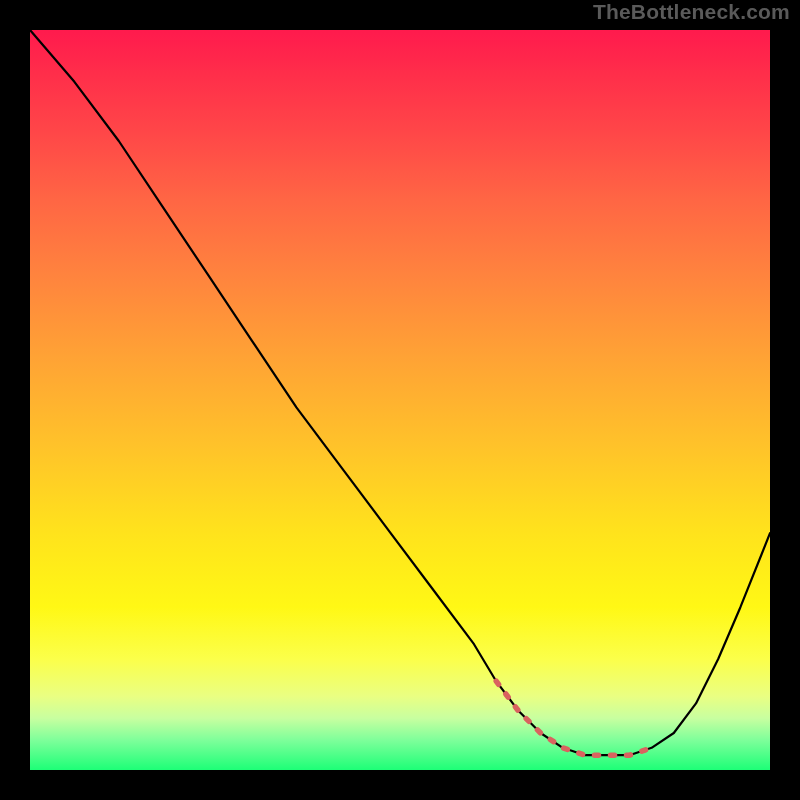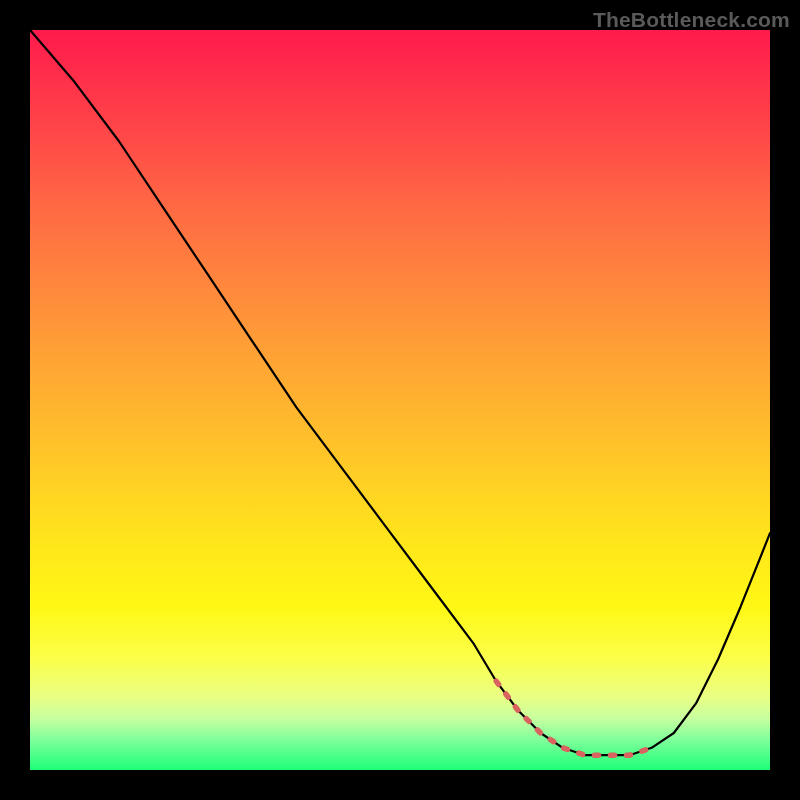--- a/index.html
+++ b/index.html
@@ -12,21 +12,21 @@
     font-family: Arial, Helvetica, sans-serif;
   }
   .frame {
     position: relative;
     width: 800px;
     height: 800px;
     background: #000;
   }
   .watermark {
     position: absolute;
-    top: 8px;
+    top: 0;
     right: 10px;
     color: #5a5a5a;
     font-size: 21px;
     font-weight: 600;
     letter-spacing: 0.2px;
     z-index: 10;
     user-select: none;
   }
   .plot-outer {
     position: absolute;

